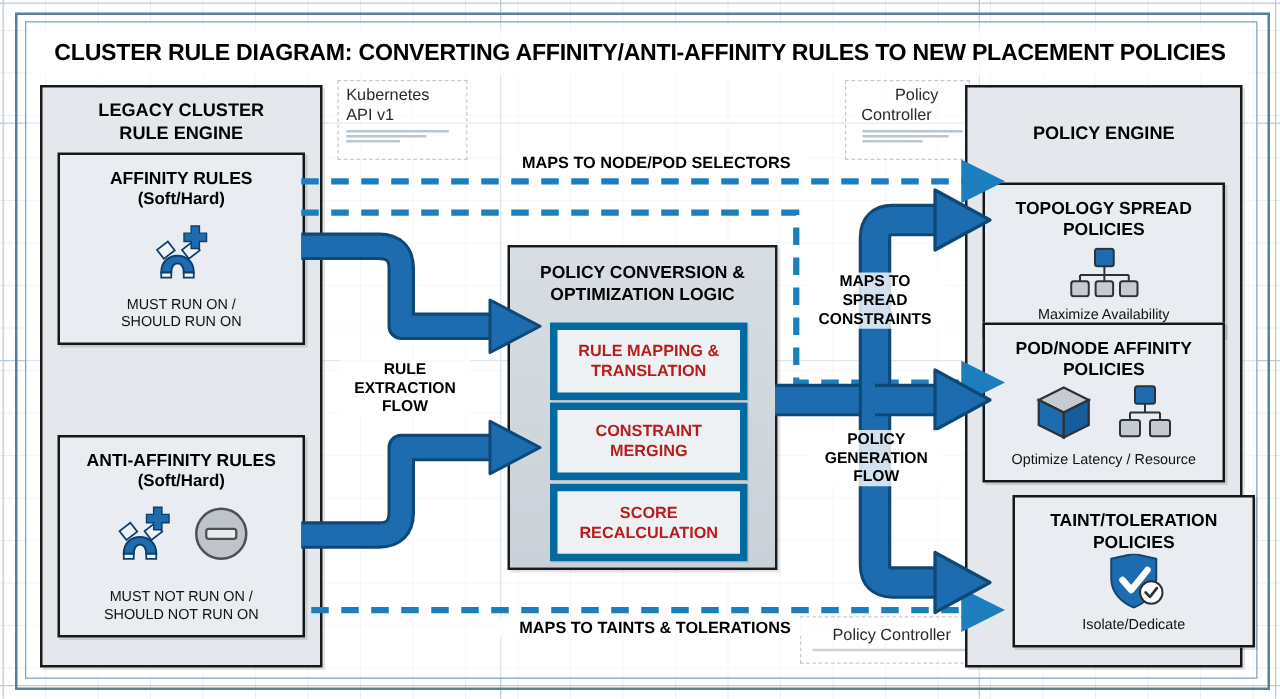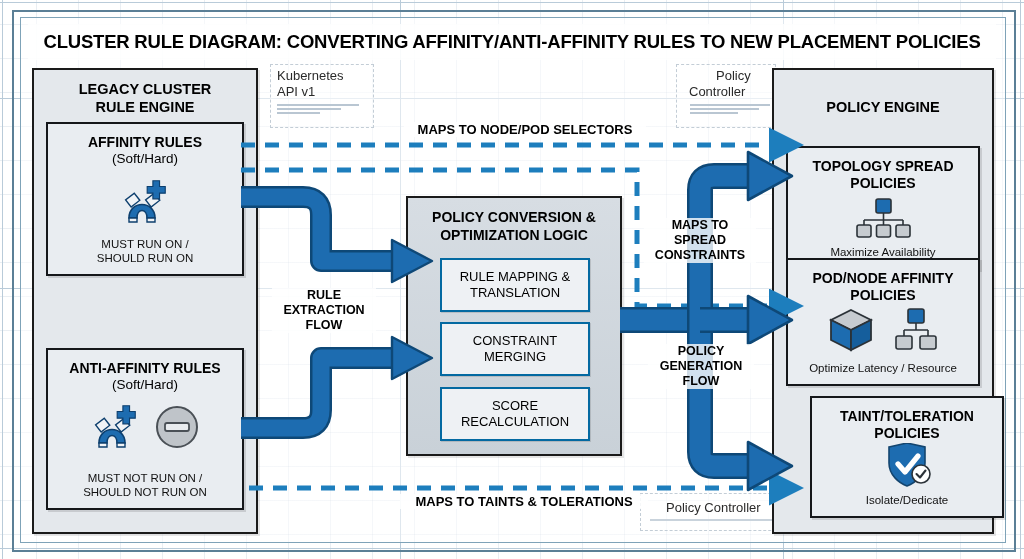--- a/index.html
+++ b/index.html
@@ -63,36 +63,36 @@
   .card{
     position:absolute;background:#e9edf1;
     border:2px solid #15171a;
     box-shadow:2px 2px 0 rgba(0,0,0,0.12);
     display:flex;flex-direction:column;align-items:center;
   }
   .card-title{
     margin-top:10px;text-align:center;font-size:14px;font-weight:bold;line-height:17px;color:#000;
   }
   .card-sub{
-    text-align:center;font-size:13.5px;font-weight:normal;line-height:16px;color:#000;
+    text-align:center;font-size:13.5px;font-weight:bold;line-height:16px;color:#000;
   }
   .card-foot{
     position:absolute;left:4px;right:4px;bottom:9px;text-align:center;
     font-size:11.5px;line-height:14px;color:#111;font-weight:normal;
   }
   .card-foot.caps{font-size:11.5px;}
   .icon-wrap{
     position:absolute;left:0;right:0;display:flex;align-items:center;justify-content:center;gap:10px;
   }
 
   
   .subbox{
-    position:absolute;background:#eef1f4;border:2px solid #0369a1;
+    position:absolute;background:#eef1f4;border:6px solid #0369a1;
     display:flex;align-items:center;justify-content:center;text-align:center;
-    font-size:13px;font-weight:normal;line-height:16px;color:#000000;
+    font-size:13px;font-weight:bold;line-height:16px;color:#b91c1c;
     box-shadow:1px 1px 0 rgba(0,0,0,0.12);
   }
 
   
   .note{
     position:absolute;border:1px dashed #c3cdd6;background:rgba(255,255,255,0.35);
   }
   .note-text{
     position:absolute;font-size:13px;line-height:15px;color:#2a2a2a;font-weight:normal;
   }

